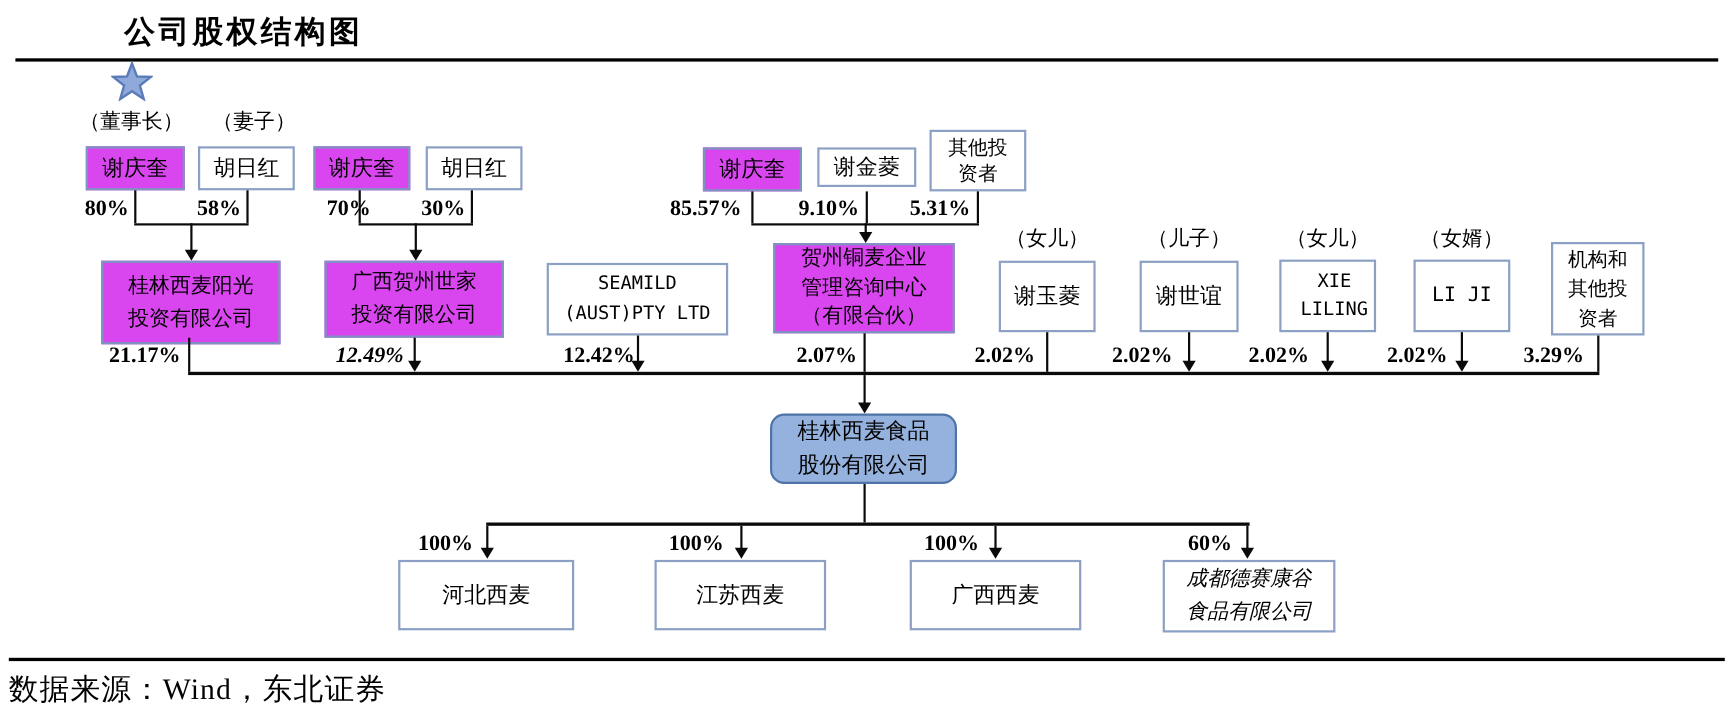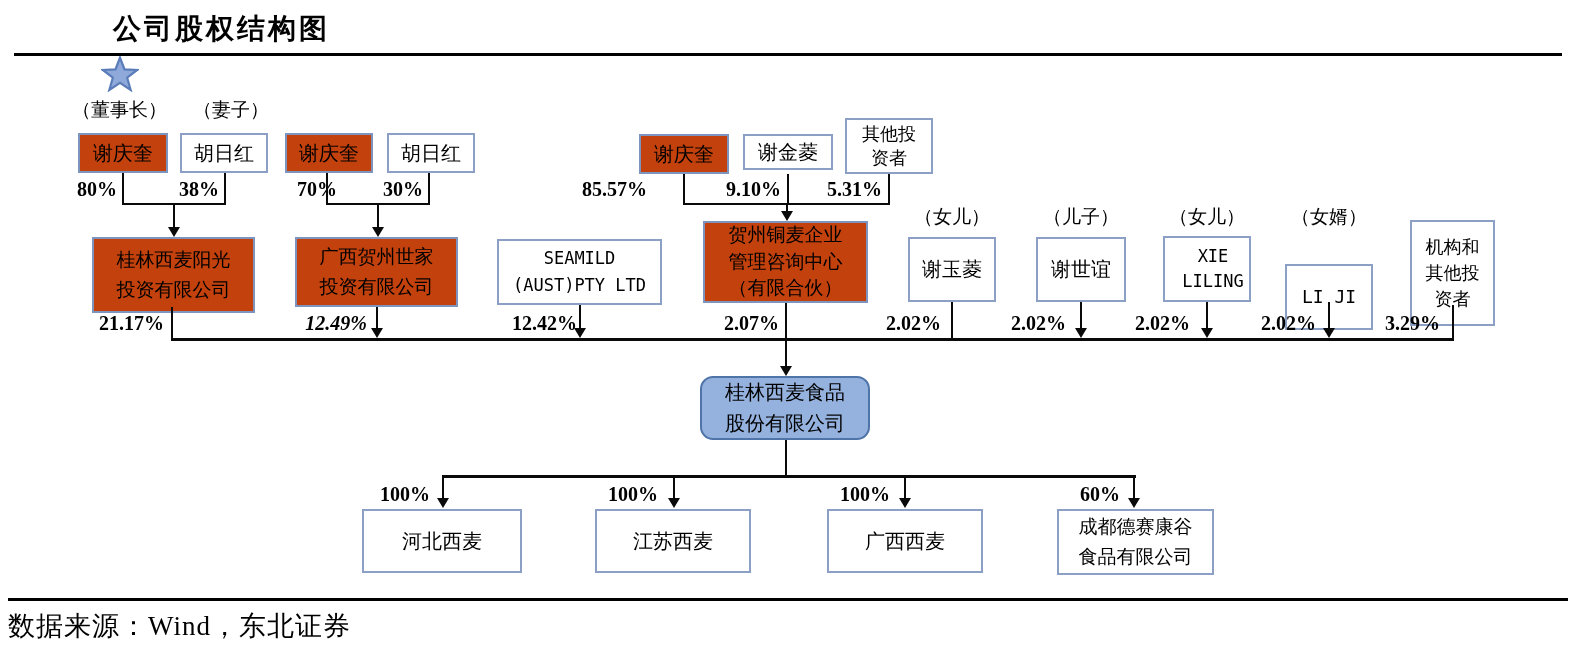--- a/index.html
+++ b/index.html
@@ -19,21 +19,21 @@
       border-left:6px solid transparent;border-right:6px solid transparent;
       border-top:10px solid #0a0a0a;}
   .box{
     position:absolute;
     border:2px solid #8ba0c4;background:#ffffff;
     display:flex;align-items:center;justify-content:center;
     text-align:center;white-space:pre-line;
     font-size:20px;line-height:1.45;
     box-sizing:border-box;
   }
-  .box.blue{background:#c2410c;border-color:#7d94bf;}
+  .box.blue{background:#d946ef;border-color:#7d94bf;}
   .box.dark{background:#95b2de;border-color:#4f74a8;border-radius:13px;}
   .box.mono{font-family:"DejaVu Sans Mono","Liberation Mono",monospace;font-size:17px;line-height:1.6;}
   .pct{
     position:absolute;font-weight:bold;font-size:20px;
     text-align:right;white-space:nowrap;
     font-family:"Liberation Serif","DejaVu Serif",serif;
   }
   .note{position:absolute;font-size:19px;white-space:nowrap;}
   .note.center{text-align:center;}
   #page-title{
@@ -63,24 +63,24 @@
   <div class="box blue" style="left:78px;top:133px;width:90px;height:40px;">谢庆奎</div>
   <div class="box" style="left:180px;top:133px;width:88px;height:40px;">胡日红</div>
   <div class="box blue" style="left:285px;top:133px;width:88px;height:40px;">谢庆奎</div>
   <div class="box" style="left:387px;top:133px;width:88px;height:40px;">胡日红</div>
   <div class="box blue" style="left:639px;top:134px;width:90px;height:40px;">谢庆奎</div>
   <div class="box" style="left:743px;top:134px;width:90px;height:36px;">谢金菱</div>
   <div class="box" style="left:845px;top:118px;width:88px;height:56px;font-size:18px;line-height:1.35;">其他投
 资者</div>
 
   <div class="pct" style="left:47px;top:178px;width:70px;">80%</div>
-  <div class="pct" style="left:149px;top:178px;width:70px;">38%</div>
+  <div class="pct" style="left:149px;top:178px;width:70px;">58%</div>
   <div class="pct" style="left:267px;top:178px;width:70px;">70%</div>
   <div class="pct" style="left:353px;top:178px;width:70px;">30%</div>
-  <div class="pct" style="left:555px;top:178px;width:92px;">85.57%</div>
+  <div class="pct" style="left:582px;top:178px;width:92px;">85.57%</div>
   <div class="pct" style="left:701px;top:178px;width:80px;">9.10%</div>
   <div class="pct" style="left:802px;top:178px;width:80px;">5.31%</div>
 
   <div class="vline" style="left:122px;top:173px;height:30px;"></div>
   <div class="vline" style="left:224px;top:173px;height:30px;"></div>
   <div class="hline" style="left:122px;top:203px;width:104px;"></div>
   <div class="vline" style="left:173px;top:203px;height:25px;"></div>
   <div class="ah" style="left:168px;top:227px;"></div>
 
   <div class="vline" style="left:326px;top:173px;height:30px;"></div>
@@ -107,22 +107,22 @@
 投资有限公司</div>
   <div class="box mono" style="left:497px;top:239px;width:165px;height:66px;">SEAMILD
 (AUST)PTY LTD</div>
   <div class="box blue" style="left:703px;top:221px;width:165px;height:82px;font-size:19px;line-height:1.42;">贺州铜麦企业
 管理咨询中心
 （有限合伙）</div>
   <div class="box" style="left:908px;top:237px;width:88px;height:65px;">谢玉菱</div>
   <div class="box" style="left:1036px;top:237px;width:90px;height:65px;">谢世谊</div>
   <div class="box mono" style="left:1163px;top:236px;width:88px;height:66px;line-height:1.5;padding-left:12px;">XIE
 LILING</div>
-  <div class="box mono" style="left:1285px;top:236px;width:88px;height:66px;font-size:18px;margin-top:28px;">LI JI</div>
-  <div class="box" style="left:1410px;top:220px;width:85px;height:106px;font-size:18px;line-height:1.45;">机构和
+  <div class="box mono" style="left:1285px;top:236px;width:88px;height:66px;font-size:18px;">LI JI</div>
+  <div class="box" style="left:1410px;top:220px;width:85px;height:85px;font-size:18px;line-height:1.45;">机构和
 其他投
 资者</div>
 
   <div class="pct" style="left:74px;top:312px;width:90px;">21.17%</div>
   <div class="pct" style="left:277px;top:312px;width:90px;font-style:italic;">12.49%</div>
   <div class="pct" style="left:487px;top:312px;width:90px;">12.42%</div>
   <div class="pct" style="left:699px;top:312px;width:80px;">2.07%</div>
   <div class="pct" style="left:861px;top:312px;width:80px;">2.02%</div>
   <div class="pct" style="left:986px;top:312px;width:80px;">2.02%</div>
   <div class="pct" style="left:1110px;top:312px;width:80px;">2.02%</div>
@@ -164,19 +164,19 @@
   <div class="ah" style="left:1128px;top:498px;"></div>
 
   <div class="pct" style="left:350px;top:483px;width:80px;">100%</div>
   <div class="pct" style="left:578px;top:483px;width:80px;">100%</div>
   <div class="pct" style="left:810px;top:483px;width:80px;">100%</div>
   <div class="pct" style="left:1040px;top:483px;width:80px;">60%</div>
 
   <div class="box" style="left:362px;top:509px;width:160px;height:64px;">河北西麦</div>
   <div class="box" style="left:595px;top:509px;width:156px;height:64px;">江苏西麦</div>
   <div class="box" style="left:827px;top:509px;width:156px;height:64px;">广西西麦</div>
-  <div class="box" style="left:1057px;top:509px;width:157px;height:66px;font-size:19px;line-height:1.6;">成都德赛康谷
+  <div class="box" style="left:1057px;top:509px;width:157px;height:66px;font-size:19px;line-height:1.6;font-style:italic;">成都德赛康谷
 食品有限公司</div>
 
   <div class="rule" style="left:8px;top:598px;width:1560px;height:3px;"></div>
   <div id="source-note">数据来源：Wind，东北证券</div>
 
 </div>
 
 </body></html>

